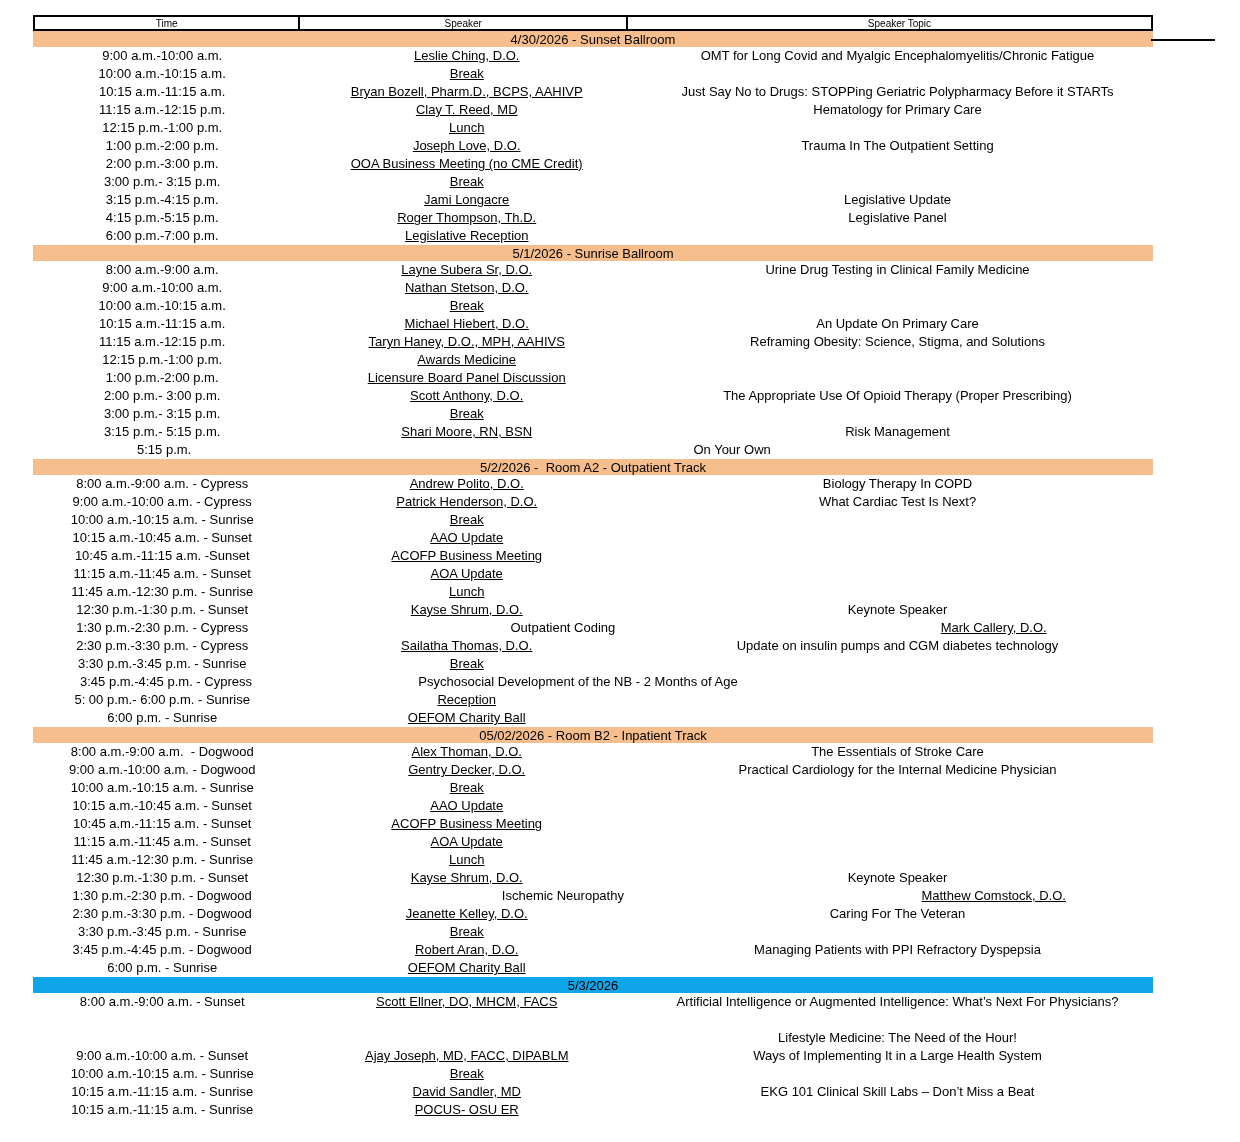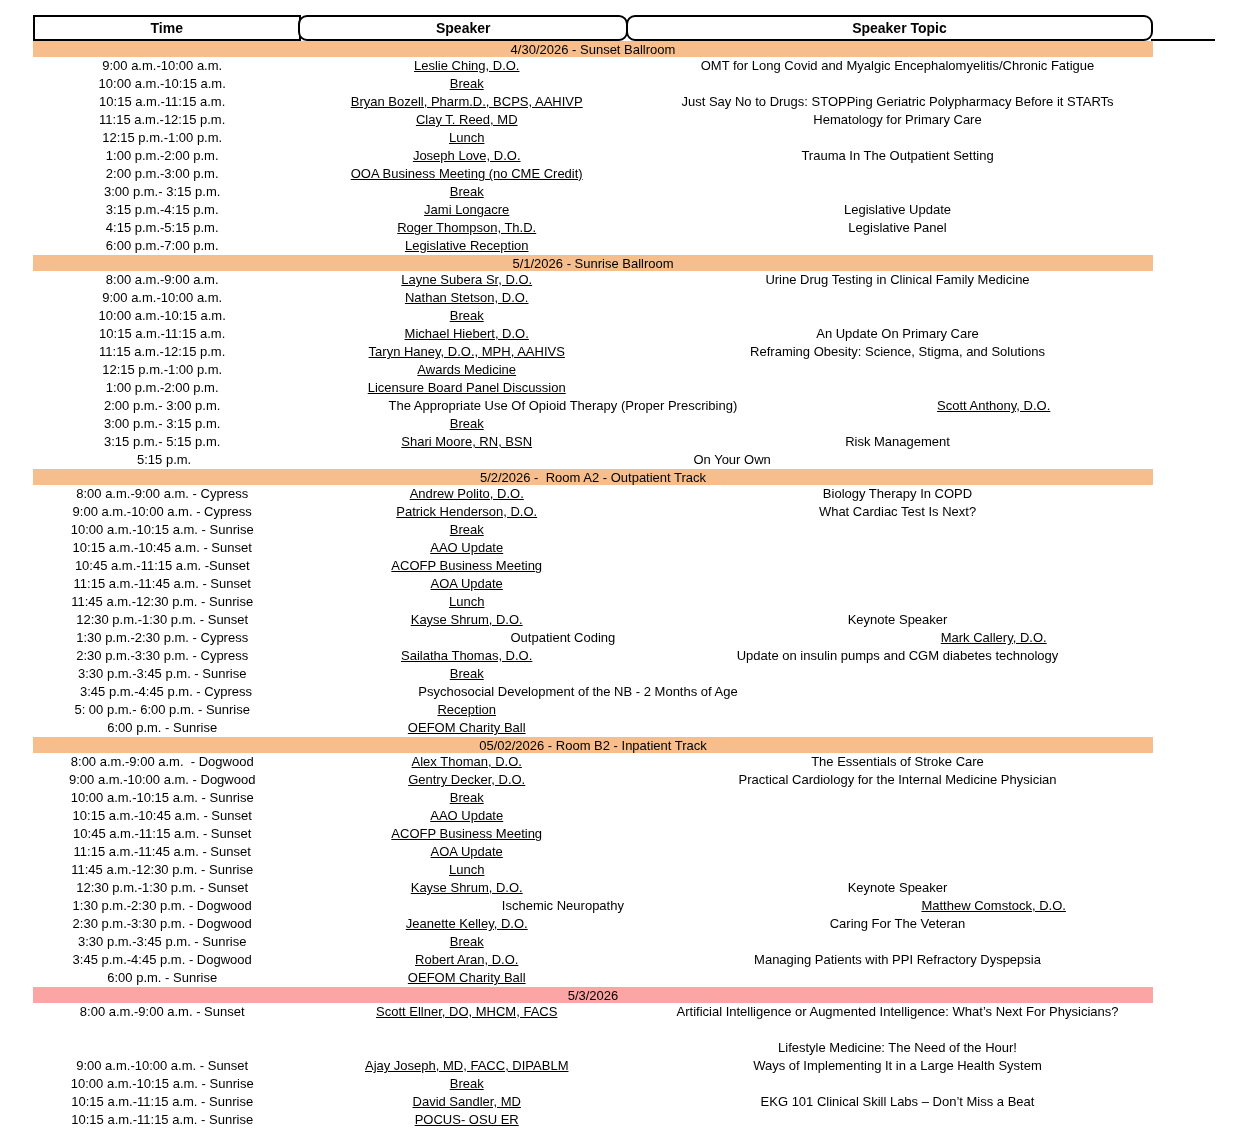--- a/index.html
+++ b/index.html
@@ -5,24 +5,24 @@
   html,body{margin:0;padding:0;}
   body{
     width:1240px;height:1142px;position:relative;background:#ffffff;
     font-family:"Liberation Sans", sans-serif;color:#000000;
     -webkit-font-smoothing:antialiased;
   }
   .schedule{position:absolute;left:33px;top:15px;width:1120px;}
   .header-row{display:flex;position:relative;z-index:2;}
   .header-cell{
     box-sizing:border-box;border:2.5px solid #000;background:#fff;
-    height:26px;display:flex;align-items:center;justify-content:center;
-    font-weight:bold;font-size:14px;white-space:pre;
+    height:16px;display:flex;align-items:center;justify-content:center;
+    font-weight:normal;font-size:10px;white-space:pre;
   }
-  .header-cell + .header-cell{margin-left:-2.5px;border-radius:9px;}
+  .header-cell + .header-cell{margin-left:-2.5px;}
   .w-time{width:268px;}
   .w-speaker{width:331px;}
   .w-topic{width:528px;padding-left:20px;}
   .header-ext{position:absolute;left:1118px;top:23.5px;width:64px;height:2.5px;background:#000;}
   .section-band{
     height:16px;display:flex;align-items:center;justify-content:center;
     font-size:13px;white-space:pre;
   }
   .row{display:flex;height:18px;font-size:13px;line-height:18px;gap:16px;}
   .cell{
@@ -132,22 +132,22 @@
         <div class="cell c-speaker">Awards Medicine</div>
         <div class="cell c-topic"></div>
       </div>
       <div class="row">
         <div class="cell c-time">1:00 p.m.-2:00 p.m.</div>
         <div class="cell c-speaker">Licensure Board Panel Discussion</div>
         <div class="cell c-topic"></div>
       </div>
       <div class="row">
         <div class="cell c-time">2:00 p.m.- 3:00 p.m.</div>
+        <div class="cell c-speaker">Scott Anthony, D.O.</div>
         <div class="cell c-topic">The Appropriate Use Of Opioid Therapy (Proper Prescribing)</div>
-        <div class="cell c-speaker">Scott Anthony, D.O.</div>
       </div>
       <div class="row">
         <div class="cell c-time">3:00 p.m.- 3:15 p.m.</div>
         <div class="cell c-speaker">Break</div>
         <div class="cell c-topic"></div>
       </div>
       <div class="row">
         <div class="cell c-time">3:15 p.m.- 5:15 p.m.</div>
         <div class="cell c-speaker">Shari Moore, RN, BSN</div>
         <div class="cell c-topic">Risk Management</div>
@@ -285,21 +285,21 @@
       <div class="row">
         <div class="cell c-time">3:45 p.m.-4:45 p.m. - Dogwood</div>
         <div class="cell c-speaker">Robert Aran, D.O.</div>
         <div class="cell c-topic">Managing Patients with PPI Refractory Dyspepsia</div>
       </div>
       <div class="row">
         <div class="cell c-time">6:00 p.m. - Sunrise</div>
         <div class="cell c-speaker">OEFOM Charity Ball</div>
         <div class="cell c-topic"></div>
       </div>
-      <div class="section-band" style="background: #fca5a5;">5/3/2026</div>
+      <div class="section-band" style="background: #0ea5e9;">5/3/2026</div>
       <div class="row">
         <div class="cell c-time">8:00 a.m.-9:00 a.m. - Sunset</div>
         <div class="cell c-speaker">Scott Ellner, DO, MHCM, FACS</div>
         <div class="cell c-topic">Artificial Intelligence or Augmented Intelligence: What’s Next For Physicians?</div>
       </div>
       <div class="row">
         <div class="cell c-time"></div>
         <div class="cell c-speaker"></div>
         <div class="cell c-topic"></div>
       </div>

